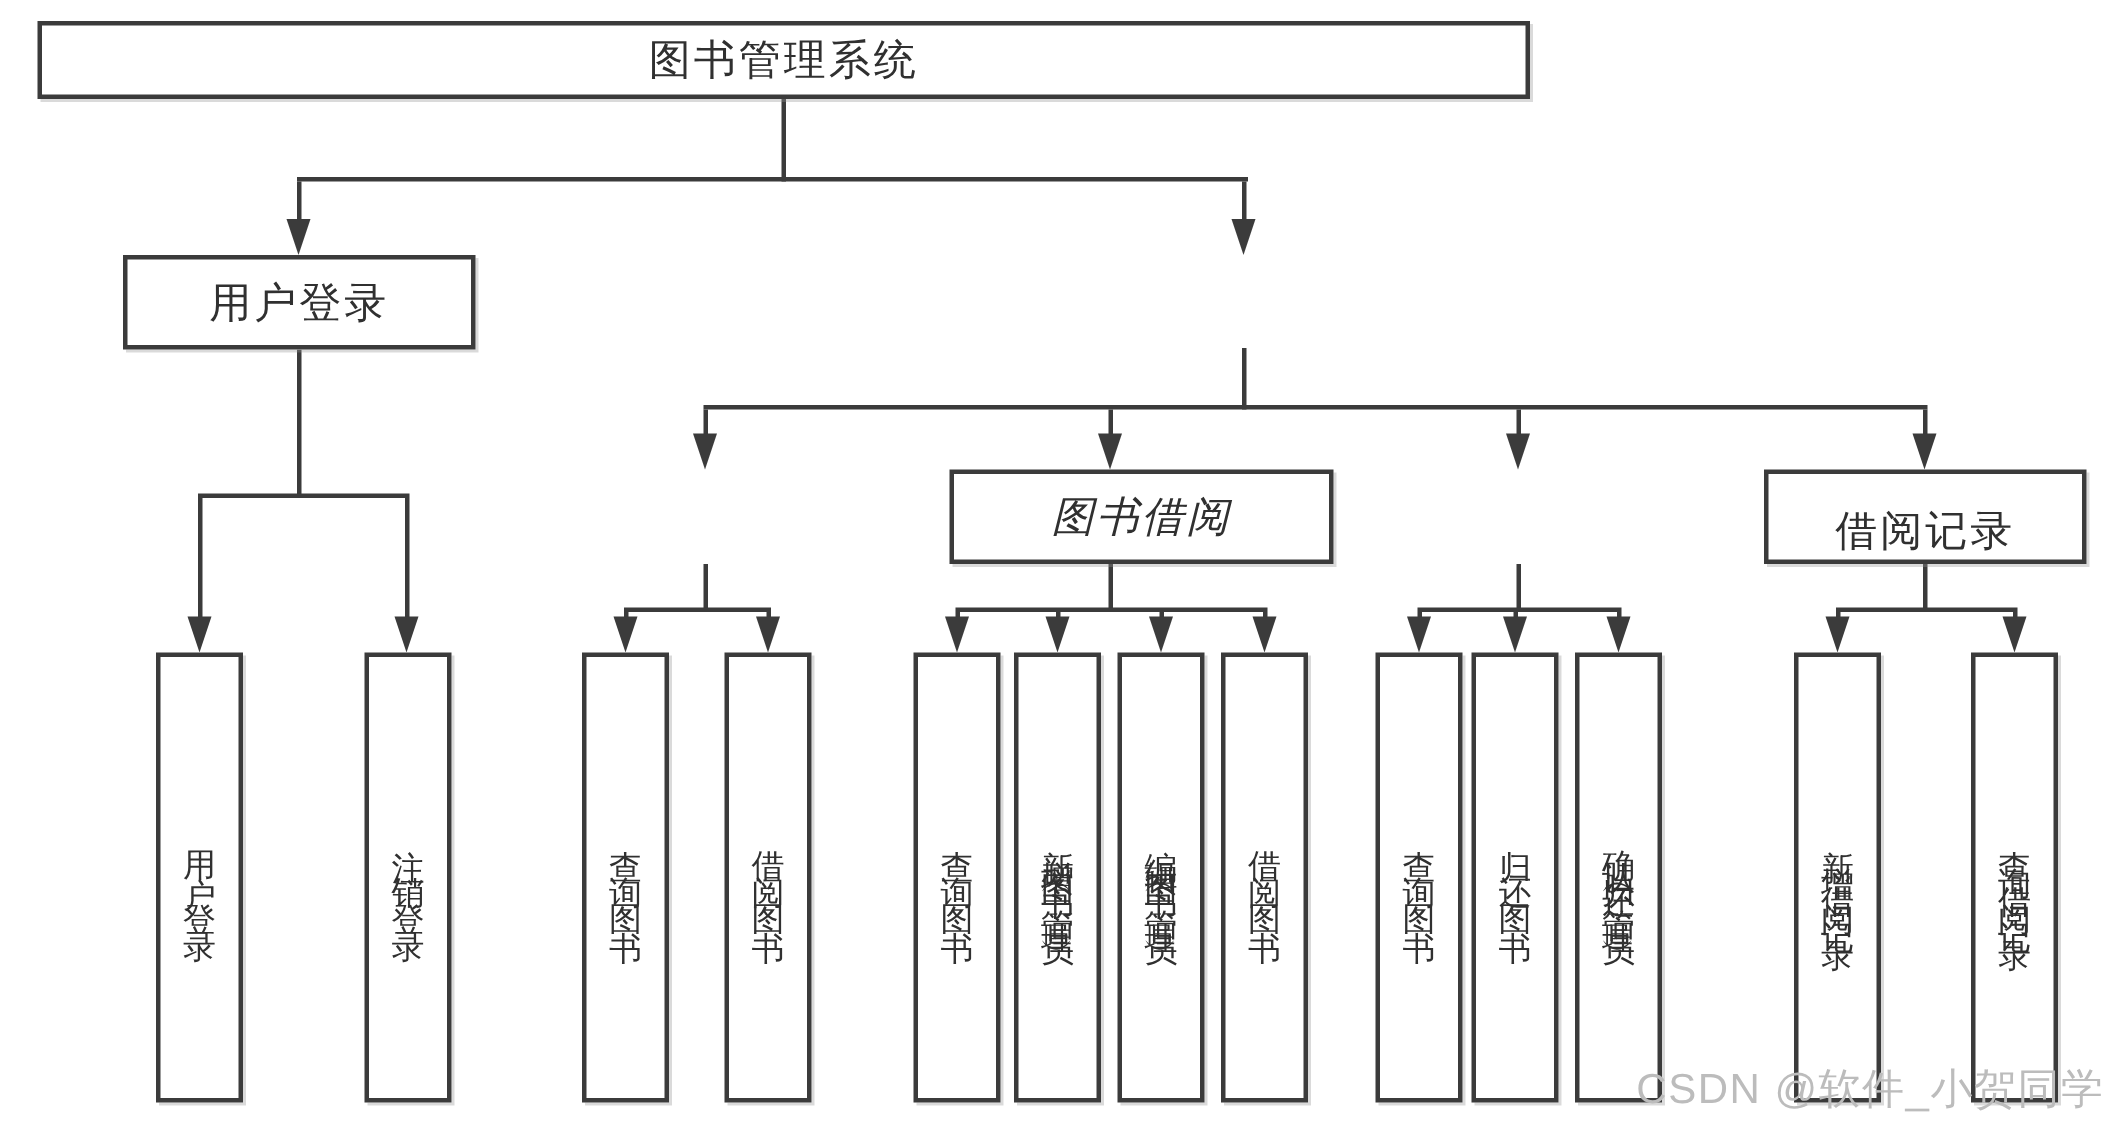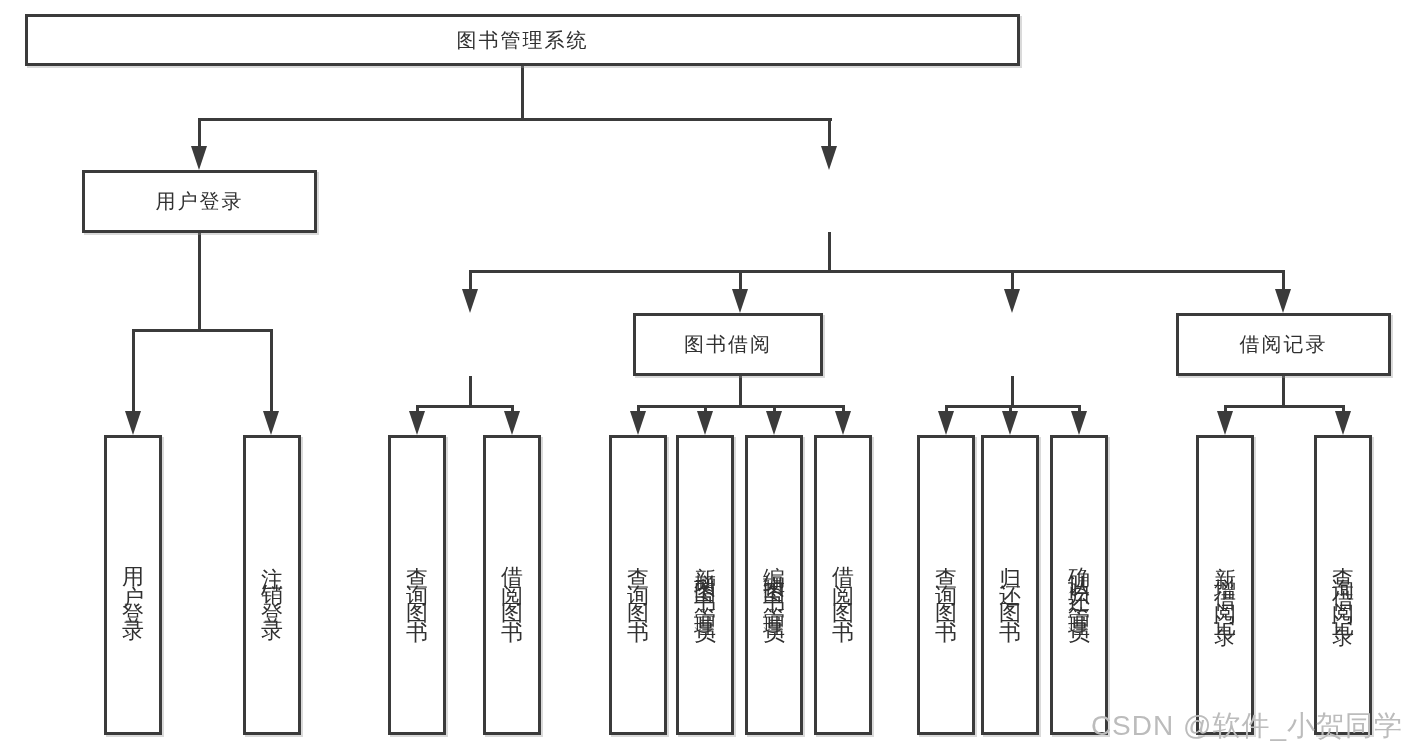--- a/index.html
+++ b/index.html
@@ -15,21 +15,21 @@
     overflow:hidden;
     font-family:"Liberation Sans","DejaVu Sans",sans-serif;
   }
   
   .node{
     position:absolute;
     background:#fff;
     border:3px solid var(--line);
     box-sizing:border-box;
     display:flex;align-items:center;justify-content:center;
-    font-size:20px;color:var(--txt);
+    font-size:28px;color:var(--txt);
     letter-spacing:2px;
     box-shadow:2px 2px 0 rgba(150,150,150,.35);
   }
   
   .leaf{
     position:absolute;
     top:435px;width:58px;height:300px;
     background:#fff;
     border:3px solid var(--line);
     box-sizing:border-box;
@@ -132,26 +132,26 @@
   <div class="node" style="left:25px;top:14px;width:995px;height:52px;">
     <span>图书管理系统</span>
   </div>
 
   <div class="node" style="left:82px;top:170px;width:235px;height:63px;">
     <span>用户登录</span>
   </div>
 
 
 
-  <div class="node" style="left:633px;top:313px;width:190px;height:63px;">
+  <div class="node" style="left:633px;top:313px;width:256px;height:63px;font-style:italic;">
     <span>图书借阅</span>
   </div>
 
 
-  <div class="node" style="left:1176px;top:313px;width:215px;height:63px;">
+  <div class="node" style="left:1176px;top:313px;width:215px;height:63px;align-items:flex-end;">
     <span>借阅记录</span>
   </div>
 
   <div class="leaf ls-lg" style="left:104px;">
     <span>用户登录</span>
   </div>
   <div class="leaf ls-lg" style="left:243px;">
     <span>注销登录</span>
   </div>
 

